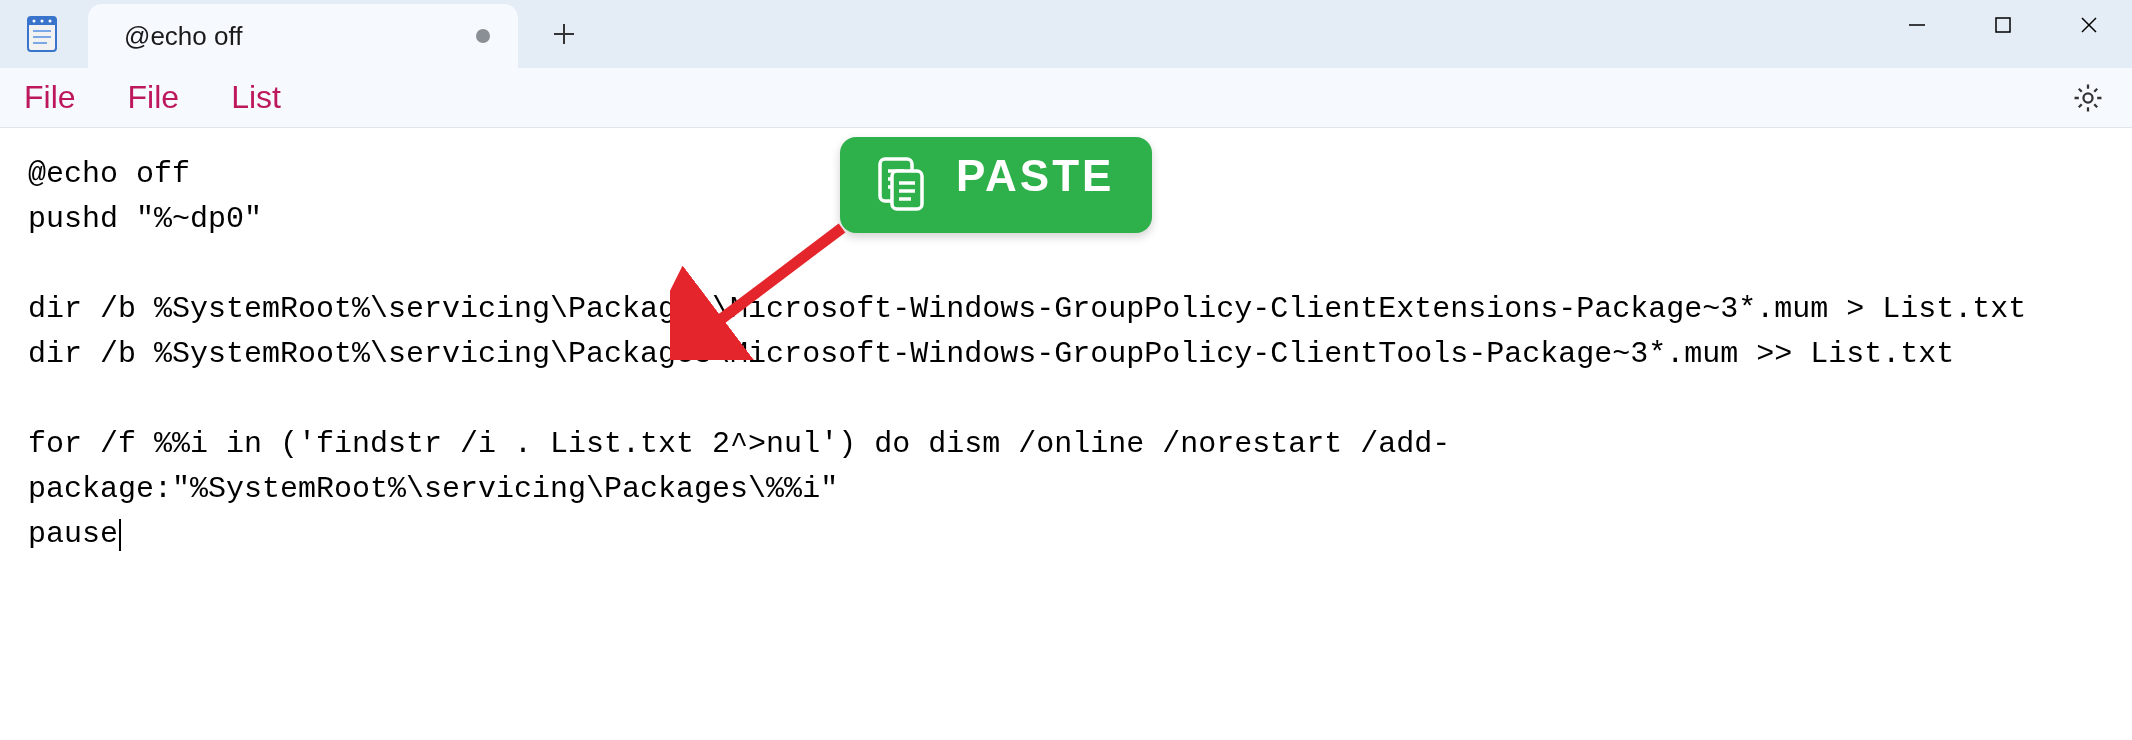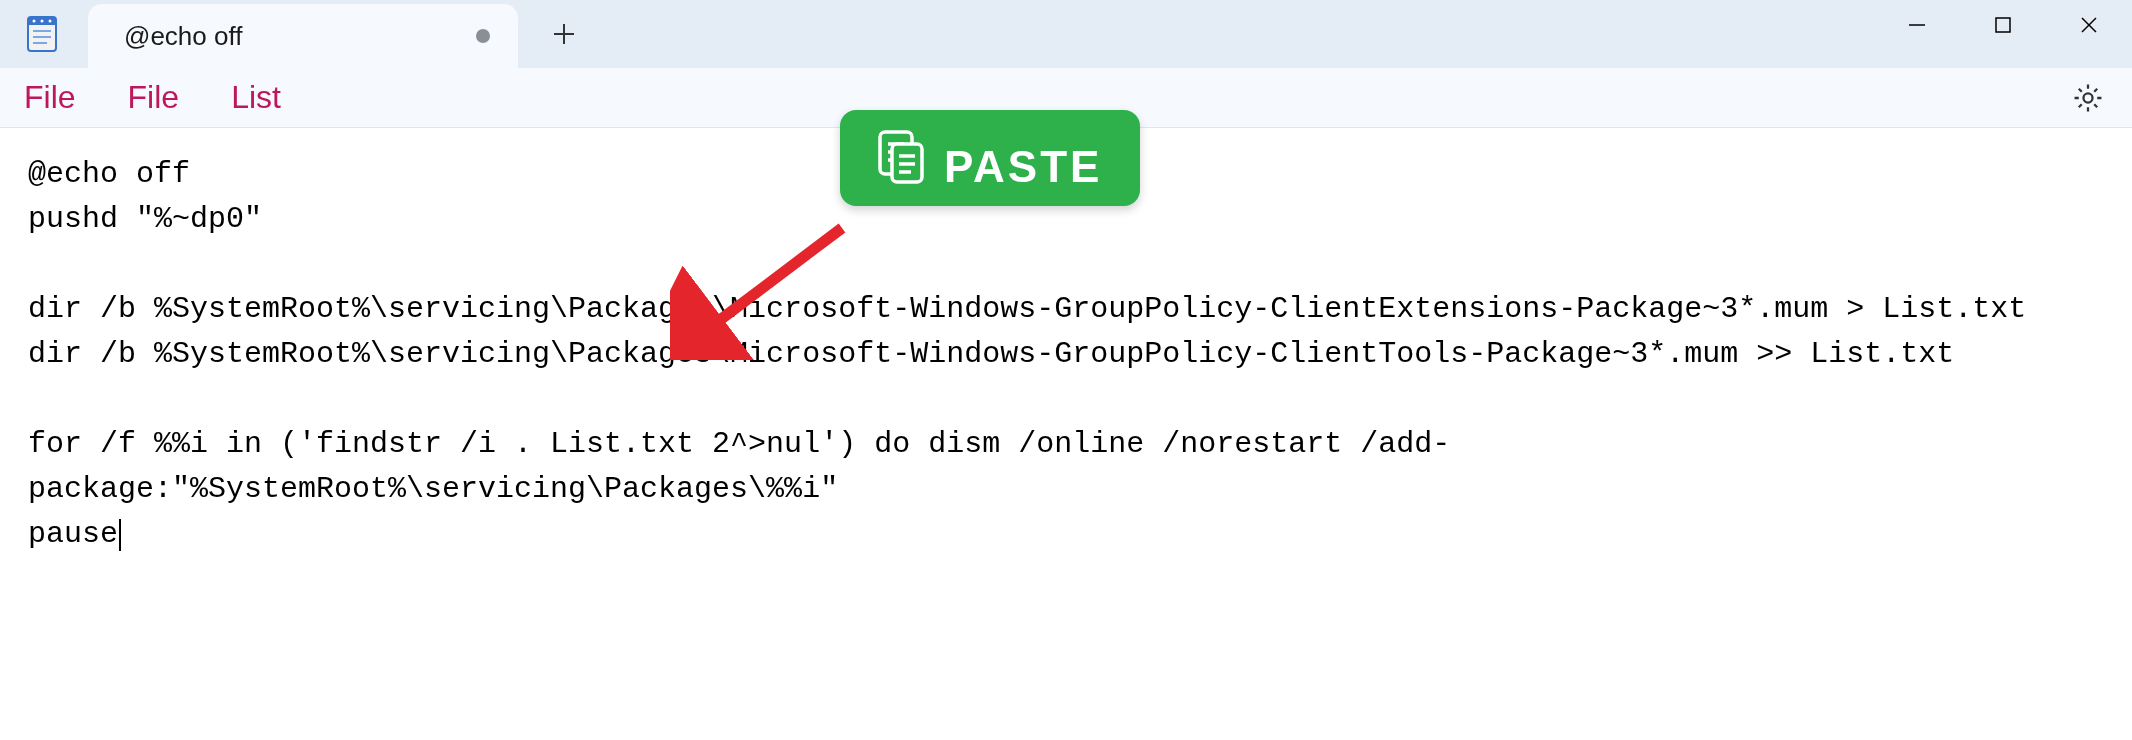--- a/index.html
+++ b/index.html
@@ -113,27 +113,27 @@
   display: inline-block;
   width: 2px;
   height: 32px;
   background: #000;
   vertical-align: text-bottom;
   margin-left: 1px;
 }
 .paste-badge {
   position: absolute;
   left: 840px;
-  top: 110px;
+  top: 137px;
   background: #2eb14a;
   border-radius: 16px;
   padding: 14px 38px 14px 28px;
   display: flex;
-  align-items: flex-end;
-  gap: 12px;
+  align-items: flex-start;
+  gap: 24px;
   box-shadow: 0 4px 10px rgba(0,0,0,0.18);
 }
 .paste-badge-label {
   color: #fff;
   font-size: 44px;
   font-weight: 700;
   letter-spacing: 3px;
 }
 .paste-icon svg { width: 64px; height: 64px; }
 .arrow {

